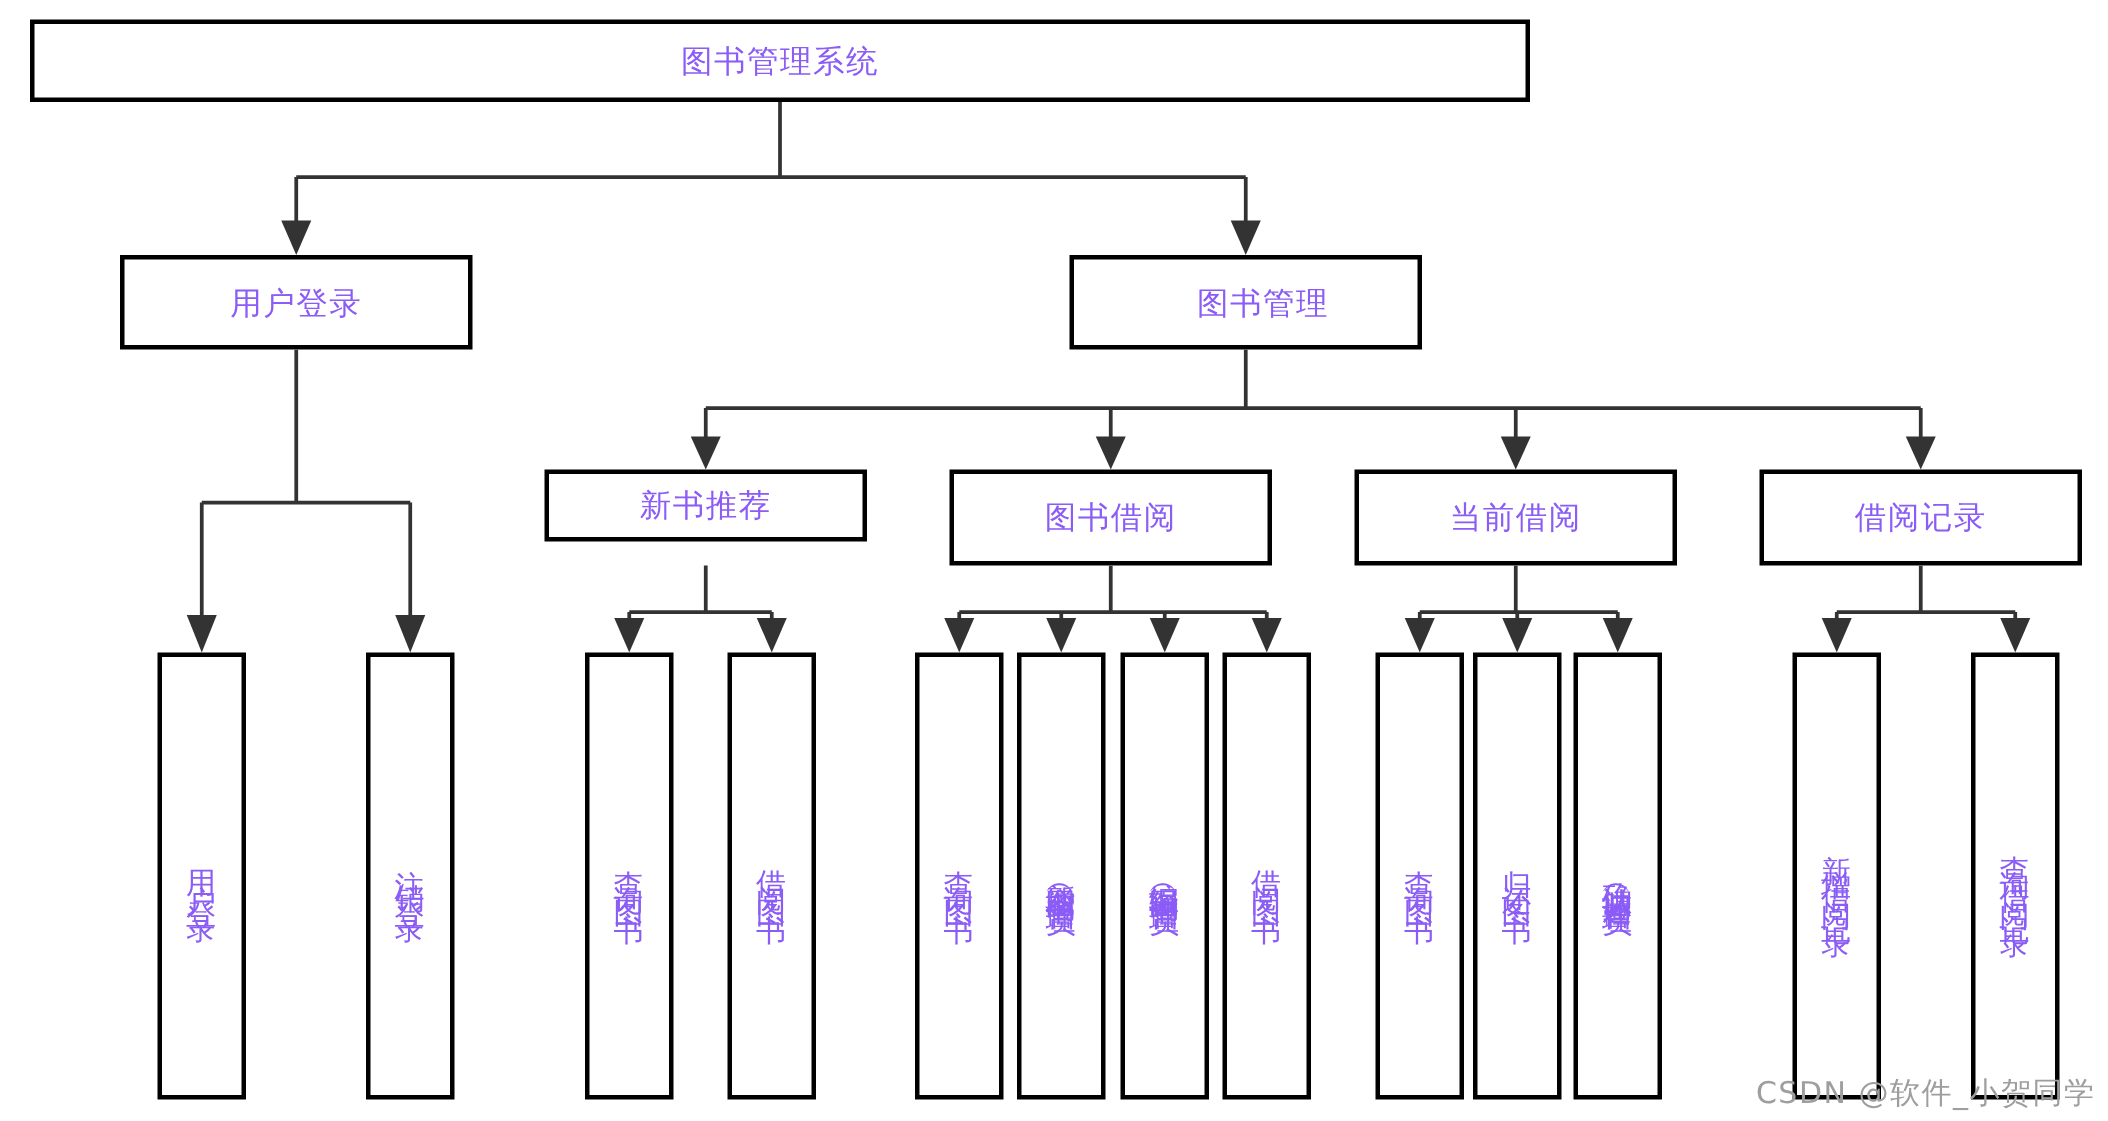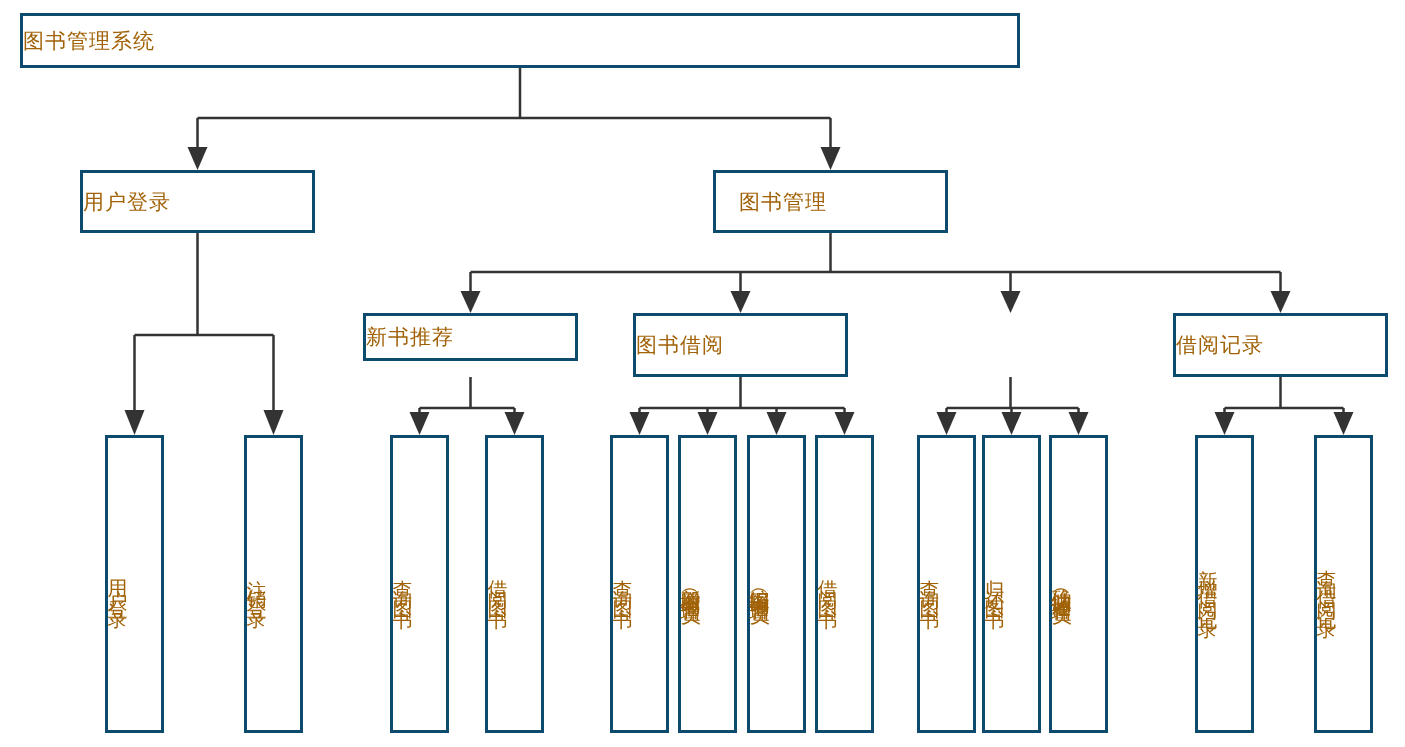--- a/index.html
+++ b/index.html
@@ -7,24 +7,24 @@
     position:relative;
     width:1405px;height:747px;
     background:#ffffff;
     font-family:"DejaVu Sans","Liberation Sans",sans-serif;
     overflow:hidden;
   }
   svg.wires{position:absolute;left:0;top:0;pointer-events:none;}
   .box{
     position:absolute;
     box-sizing:border-box;
-    border:3px solid #0c4a6e;
+    border:3px solid #000000;
     background:#ffffff;
-    display:flex;align-items:center;justify-content:flex-start;
-    color:#a16207;
+    display:flex;align-items:center;justify-content:center;
+    color:#8b5cf6;
   }
   .h-box .lbl{
     font-size:21px;
     letter-spacing:1px;
     white-space:nowrap;
   }
   .v-box .lbl{
     writing-mode:vertical-rl;
     text-orientation:mixed;
     font-size:20px;
@@ -119,20 +119,23 @@
   <div class="box h-box" style="left:713px;top:170px;width:235px;height:63px;padding-left:23px;">
     <span class="lbl">图书管理</span>
   </div>
 
   <div class="box h-box" style="left:363px;top:313px;width:215px;height:48px;">
     <span class="lbl">新书推荐</span>
   </div>
   <div class="box h-box" style="left:633px;top:313px;width:215px;height:64px;font-family:Liberation Serif, serif;">
     <span class="lbl">图书借阅</span>
   </div>
+  <div class="box h-box" style="left:903px;top:313px;width:215px;height:64px;">
+    <span class="lbl">当前借阅</span>
+  </div>
   <div class="box h-box" style="left:1173px;top:313px;width:215px;height:64px;">
     <span class="lbl">借阅记录</span>
   </div>
 
   <div class="box v-box" style="left:105px;top:435px;width:59px;height:298px;">
     <span class="lbl">用户登录</span>
   </div>
   <div class="box v-box" style="left:244px;top:435px;width:59px;height:298px;">
     <span class="lbl">注销登录</span>
   </div>
@@ -167,14 +170,15 @@
     <span class="lbl">确认归还（管理员）</span>
   </div>
 
   <div class="box v-box" style="left:1195px;top:435px;width:59px;height:298px;">
     <span class="lbl">新增借阅记录</span>
   </div>
   <div class="box v-box" style="left:1314px;top:435px;width:59px;height:298px;">
     <span class="lbl">查询借阅记录</span>
   </div>
 
+  <div class="watermark">CSDN @软件_小贺同学</div>
 
 </div>
 
 </body></html>

